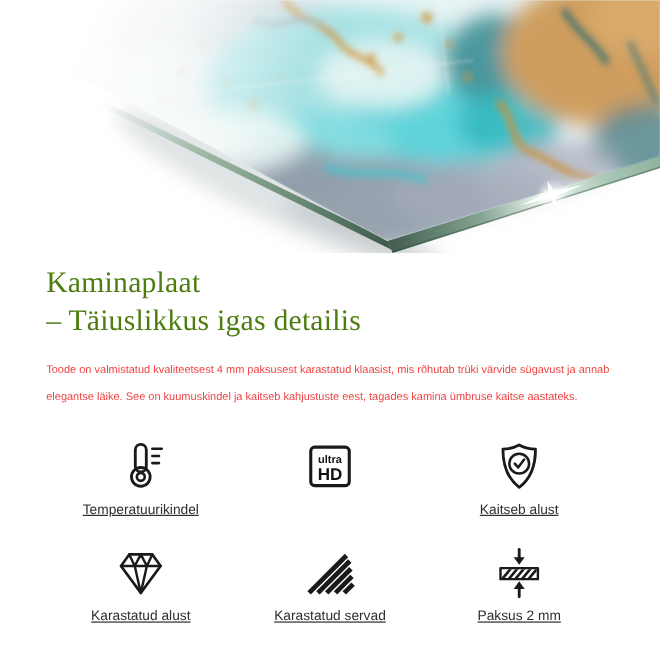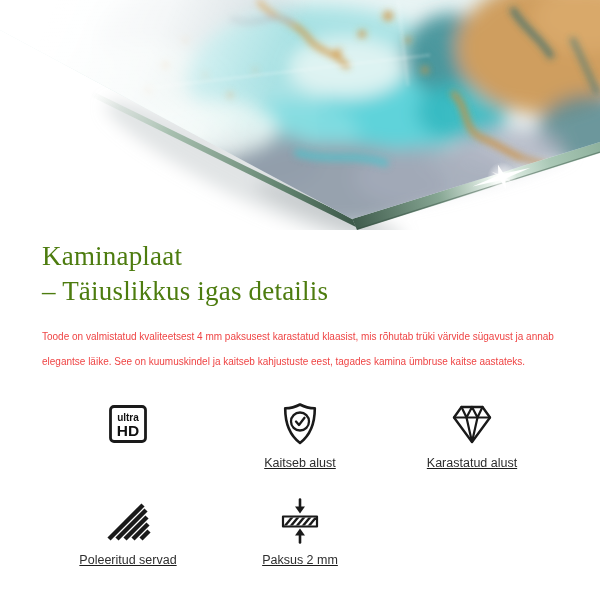--- a/index.html
+++ b/index.html
@@ -149,20 +149,33 @@
 <div class="content">
   <h1 class="headline">
     <span>Kaminaplaat</span>
     <span>– Täiuslikkus igas detailis</span>
   </h1>
 
   <p class="description">Toode on valmistatud kvaliteetsest 4 mm paksusest karastatud klaasist, mis rõhutab trüki värvide sügavust ja annab elegantse läike. See on kuumuskindel ja kaitseb kahjustuste eest, tagades kamina ümbruse kaitse aastateks.</p>
 
   <div class="features">
 
+    <div class="feature">
+      <div class="icn">
+        <svg viewBox="0 0 48 48">
+          <rect x="19" y="4" width="10" height="25" rx="5" stroke-width="2.6"></rect>
+          <circle cx="24" cy="33.5" r="8.5" stroke-width="2.6"></circle>
+          <circle cx="24" cy="33.5" r="3.6" stroke-width="2.4"></circle>
+          <path d="M34.5,8 L43,8" stroke-width="2.4"></path>
+          <path d="M34.5,14.5 L40.5,14.5" stroke-width="2.4"></path>
+          <path d="M34.5,21 L40.5,21" stroke-width="2.4"></path>
+        </svg>
+      </div>
+      <div class="lbl">Temperatuurikindel</div>
+    </div>
 
     <div class="feature">
       <div class="icn">
         <svg viewBox="0 0 48 48">
           <rect x="6.5" y="6.5" width="35" height="35" rx="3.5" stroke-width="2.8"></rect>
           <text x="24" y="21" font-size="10">ultra</text>
           <text x="24" y="36" font-size="15.5">HD</text>
         </svg>
       </div>
     </div>
@@ -193,21 +206,21 @@
     <div class="feature">
       <div class="icn">
         <svg viewBox="0 0 48 48" style="stroke-linecap:butt">
           <path d="M5,42 L39,8" stroke-width="4.4"></path>
           <path d="M13,42 L42,13" stroke-width="4.4"></path>
           <path d="M21,42 L43,20" stroke-width="4.4"></path>
           <path d="M29,42 L44,27" stroke-width="4.4"></path>
           <path d="M37,42 L45,34" stroke-width="4.4"></path>
         </svg>
       </div>
-      <div class="lbl">Poleeritud servad</div>
+      <div class="lbl">Karastatud servad</div>
     </div>
 
     <div class="feature">
       <div class="icn">
         <svg viewBox="0 0 48 48">
           <defs>
             <clipPath id="barClip">
                 <rect x="8" y="20.5" width="32" height="8"></rect>
               </clipPath>
           </defs>

